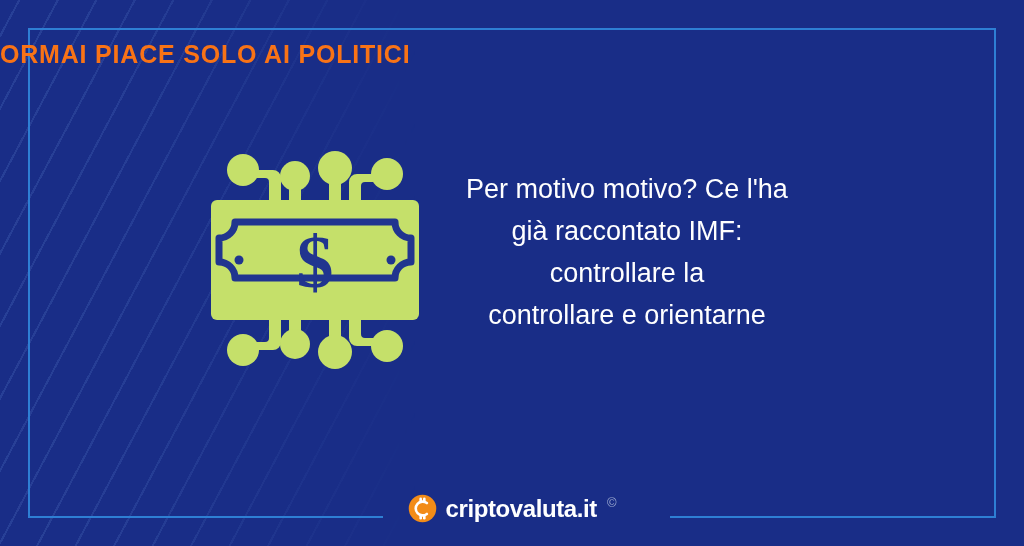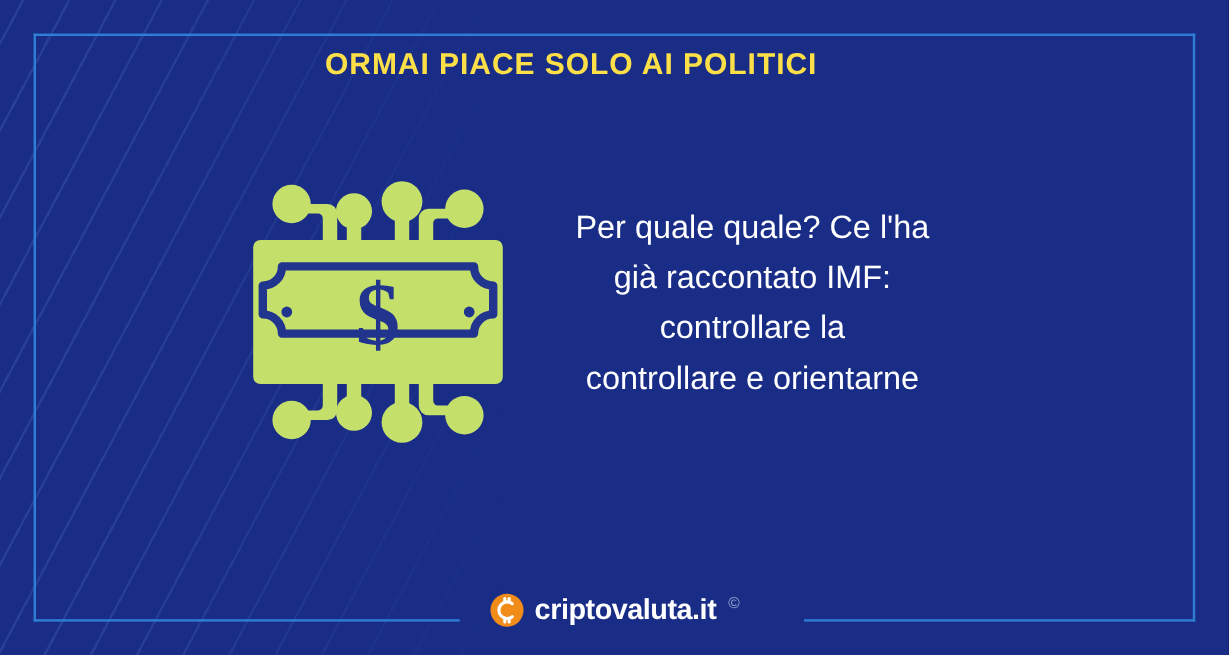--- a/index.html
+++ b/index.html
@@ -53,22 +53,22 @@
   .frame-left   { left: 28px;  top: 28px;  width: 2px;   height: 490px; }
   .frame-right  { left: 994px; top: 28px;  width: 2px;   height: 490px; }
   .frame-bot-l  { left: 28px;  top: 516px; width: 355px; height: 2px; }
   .frame-bot-r  { left: 670px; top: 516px; width: 326px; height: 2px; }
 
   .headline {
     position: absolute;
     left: 0;
     top: 40px;
     width: 952px;
-    text-align: center;
-    color: #fde047;
+    text-align: left;
+    color: #f97316;
     font-size: 25px;
     font-weight: bold;
     letter-spacing: 0.8px;
     text-transform: uppercase;
     font-family: "Liberation Sans", sans-serif;
   }
 
   
   .icon-wrap {
     position: absolute;
@@ -183,21 +183,21 @@
       </g>
       <g fill="#21358f">
         <circle cx="34" cy="120" r="4.5"></circle>
         <circle cx="186" cy="120" r="4.5"></circle>
       </g>
       <text x="110" y="147" text-anchor="middle" font-family="Liberation Serif, serif" font-size="74" font-weight="bold" fill="#21358f">$</text>
     </svg>
   </div>
 
   <div class="body-copy">
-    <div>Per quale quale? Ce l'ha</div>
+    <div>Per motivo motivo? Ce l'ha</div>
     <div>già raccontato IMF:</div>
     <div>controllare la</div>
     <div>controllare e orientarne</div>
   </div>
 
   <div class="logo">
     <svg class="logo-coin" viewBox="0 0 40 40" xmlns="http://www.w3.org/2000/svg">
       <circle cx="20" cy="20" r="19" fill="#f28c18"></circle>
       <g fill="none" stroke="#ffffff" stroke-width="3.6" stroke-linecap="round">
         <path d="M26 12.5 a9.5 9.5 0 1 0 0 15"></path>

